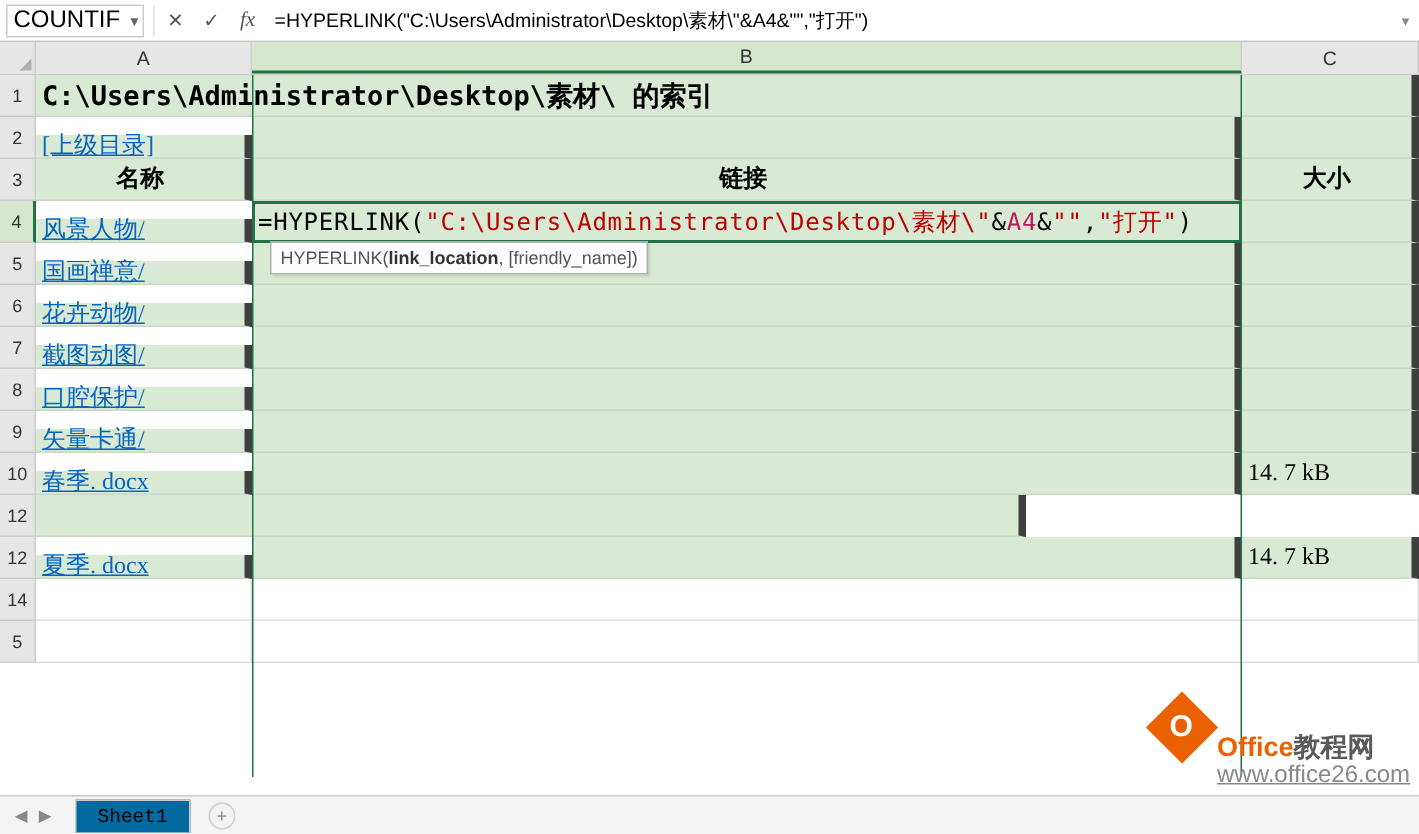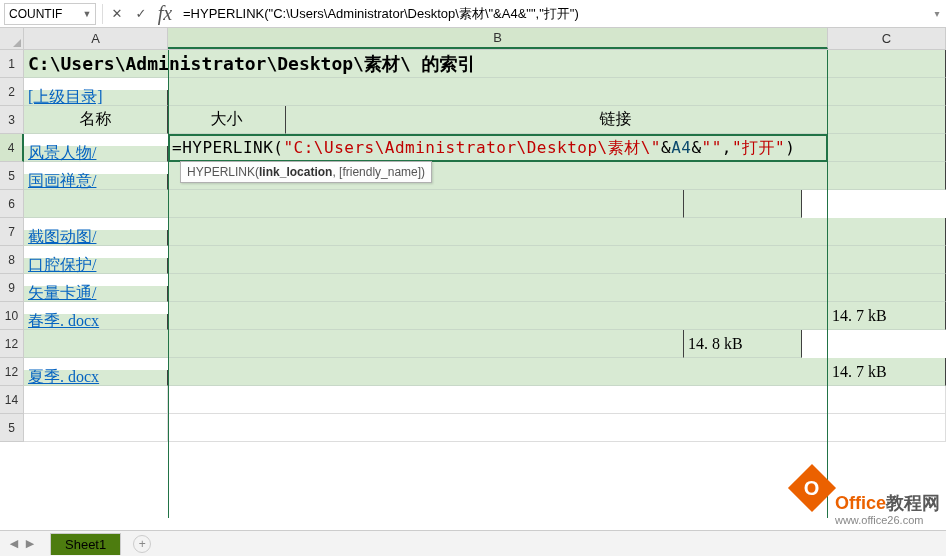--- a/index.html
+++ b/index.html
@@ -1,72 +1,72 @@
 <!DOCTYPE html>
 <html><head>
 <meta charset="utf-8">
 <style>
 * { box-sizing: border-box; margin: 0; padding: 0; }
 body { font-family: "Segoe UI", Arial, sans-serif; font-size: 13px; background: #fff; width: 946px; height: 556px; overflow: hidden; position: relative; }
 
 .formula-bar { display: flex; align-items: center; height: 28px; border-bottom: 1px solid #ccc; background: #fff; }
 .name-box { width: 92px; height: 22px; border: 1px solid #ccc; margin: 0 4px; display: flex; align-items: center; }
-.name-box-text { flex: 1; padding: 0 4px; font-size: 12px; }
+.name-box-text { flex: 1; padding: 0 4px; font-size: 16px; }
 .name-box-arrow { width: 16px; text-align: center; color: #666; font-size: 9px; }
 .fb-sep { width: 1px; height: 20px; background: #ddd; margin: 0 2px; }
 .fb-btn { width: 24px; height: 22px; display: flex; align-items: center; justify-content: center; color: #555; font-size: 13px; }
-.fb-btn.fx { font-style: italic; font-family: "Times New Roman", serif; font-size: 20px; }
+.fb-btn.fx { font-style: italic; font-family: "Times New Roman", serif; font-size: 14px; }
 .formula-input { flex: 1; padding: 0 6px; font-size: 13px; }
 .formula-expand { width: 18px; text-align: center; color: #888; font-size: 10px; }
 
 .grid-area { position: relative; height: 490px; background: #fff; overflow: hidden; }
 .col-headers { display: flex; height: 22px; border-bottom: 1px solid #ccc; }
 .corner { width: 24px; border-right: 1px solid #ccc; background: #e6e6e6; position: relative; }
 .corner::after { content: ""; position: absolute; right: 2px; bottom: 2px; width: 0; height: 0; border-left: 8px solid transparent; border-bottom: 8px solid #b0b0b0; }
 .col-head { background: #e6e6e6; border-right: 1px solid #ccc; display: flex; align-items: center; justify-content: center; font-size: 13px; color: #333; }
 .col-head.active { background: #d4e6cc; border-bottom: 2px solid #217346; }
 .col-A { width: 144px; }
 .col-B { width: 660px; }
 .col-C { width: 118px; }
 
 .rows { }
 .row { display: flex; height: 28px; }
 .row-head { width: 24px; background: #e6e6e6; border-right: 1px solid #ccc; border-bottom: 1px solid #ccc; display: flex; align-items: center; justify-content: center; font-size: 12px; color: #333; }
 .row-head.active { background: #d4e6cc; border-right: 2px solid #217346; }
-.cell { border-right: 1px solid #404040; border-bottom: 1px solid #c8d8c8; background: #d8ead3; display: flex; align-items: center; padding: 0 4px; font-size: 16px; overflow: visible; white-space: nowrap; }
+.cell { border-right: 5px solid #404040; border-bottom: 1px solid #c8d8c8; background: #d8ead3; display: flex; align-items: center; padding: 0 4px; font-size: 16px; overflow: visible; white-space: nowrap; }
 .cell.white { background: #fff; border-right: 1px solid #ddd; border-bottom: 1px solid #ddd; }
-.cell.header-cell { font-weight: normal; justify-content: center; font-family: "SimHei","Microsoft YaHei",sans-serif; }
+.cell.header-cell { font-weight: bold; justify-content: center; font-family: "SimHei","Microsoft YaHei",sans-serif; }
 .cell.link { color: #0563c1; text-decoration: underline; font-family: "SimSun","宋体",serif; margin-top: 12px; }
 .cell.title-cell { font-family: "Consolas","SimHei",monospace; font-weight: bold; font-size: 18px; }
 .cell.mono { font-family: Liberation Serif, serif; }
 .title-merged { width: 922px; }
 
 .editing-cell { position: relative; border: 2px solid #217346 !important; background: #d8ead3; padding: 0 2px; }
 .editing-text { font-family: "Consolas","SimSun",monospace; font-size: 16px; color: #000; letter-spacing: 0.5px; }
 .tok-red { color: #c00000; }
-.tok-blue { color: #0c4a6e; }
+.tok-blue { color: #be185d; }
 
 .col-select-overlay { position: absolute; left: 168px; top: 22px; width: 660px; height: 468px; border-left: 1px solid #217346; border-right: 1px solid #217346; pointer-events: none; }
 
 .tooltip { position: absolute; left: 180px; top: 133px; background: #fdfdfd; border: 1px solid #b0b0b0; padding: 3px 6px; font-size: 12px; color: #555; box-shadow: 1px 1px 2px rgba(0,0,0,0.15); }
 .tooltip b { font-weight: bold; color: #333; }
 
 .sheet-tabs { position: absolute; bottom: 0; left: 0; right: 0; height: 26px; background: #f3f3f3; border-top: 1px solid #ccc; display: flex; align-items: center; }
 .tab-nav { display: flex; padding: 0 6px; }
 .tab-nav-btn { width: 16px; color: #888; font-size: 11px; text-align: center; }
-.sheet-tab { background: #4d7c0f; border: 1px solid #ccc; border-bottom: none; padding: 3px 14px; font-size: 13px; margin-left: 6px; }
+.sheet-tab { background: #0369a1; border: 1px solid #ccc; border-bottom: none; padding: 3px 14px; font-size: 13px; margin-left: 6px; font-family: Liberation Mono, monospace; }
 .add-sheet { margin-left: 12px; width: 18px; height: 18px; border: 1px solid #ccc; border-radius: 50%; display: flex; align-items: center; justify-content: center; color: #888; font-size: 12px; }
 
 .watermark { position: absolute; right: 6px; bottom: 30px; display: flex; align-items: center; gap: 6px; }
 .wm-icon { width: 34px; height: 34px; background: #eb6100; transform: rotate(45deg); display: flex; align-items: center; justify-content: center; }
 .wm-icon span { transform: rotate(-45deg); color: #fff; font-weight: bold; font-size: 20px; font-family: Arial; }
 .wm-text { line-height: 1.1; }
 .wm-line1 { color: #595959; font-size: 18px; font-weight: bold; margin-top: 44px; }
 .wm-line1 .orange { color: #eb6100; }
-.wm-line2 { color: #888; font-size: 11px; }
+.wm-line2 { color: #888; font-size: 16px; text-decoration: underline; }
 </style>
 </head>
 <body>
 
 <div class="formula-bar">
   <div class="name-box">
     <span class="name-box-text">COUNTIF</span>
     <span class="name-box-arrow">▼</span>
   </div>
   <div class="fb-sep"></div>
@@ -91,39 +91,40 @@
       </div>
       <div class="row">
     <div class="row-head">2</div>
     <div class="cell col-A link">[上级目录]</div>
         <div class="cell col-B"></div>
         <div class="cell col-C"></div>
       </div>
       <div class="row">
     <div class="row-head">3</div>
     <div class="cell col-A header-cell">名称</div>
+        <div class="cell col-B header-cell">链接</div>
         <div class="cell col-C header-cell">大小</div>
-        <div class="cell col-B header-cell">链接</div>
       </div>
       <div class="row">
     <div class="row-head active">4</div>
     <div class="cell col-A link">风景人物/</div>
         <div class="cell col-B editing-cell">
           <span class="editing-text">=HYPERLINK(<span class="tok-red">"C:\Users\Administrator\Desktop\素材\"</span>&amp;<span class="tok-blue">A4</span>&amp;<span class="tok-red">""</span>,<span class="tok-red">"打开"</span>)</span>
         </div>
         <div class="cell col-C mono"></div>
       </div>
       <div class="row">
     <div class="row-head">5</div>
     <div class="cell col-A link">国画禅意/</div>
         <div class="cell col-B"></div>
         <div class="cell col-C mono"></div>
       </div>
       <div class="row">
     <div class="row-head">6</div>
+    <div class="cell col-A link">花卉动物/</div>
         <div class="cell col-B"></div>
         <div class="cell col-C mono"></div>
       </div>
       <div class="row">
     <div class="row-head">7</div>
     <div class="cell col-A link">截图动图/</div>
         <div class="cell col-B"></div>
         <div class="cell col-C mono"></div>
       </div>
       <div class="row">
@@ -140,21 +141,20 @@
       </div>
       <div class="row">
     <div class="row-head">10</div>
     <div class="cell col-A link">春季. docx</div>
         <div class="cell col-B"></div>
         <div class="cell col-C mono">14. 7 kB</div>
       </div>
       <div class="row">
     <div class="row-head">12</div>
         <div class="cell col-B"></div>
-        <div class="cell col-C mono">14. 8 kB</div>
       </div>
       <div class="row">
     <div class="row-head">12</div>
     <div class="cell col-A link">夏季. docx</div>
         <div class="cell col-B"></div>
         <div class="cell col-C mono">14. 7 kB</div>
       </div>
       <div class="row">
     <div class="row-head">14</div>
     <div class="cell col-A white"></div>

